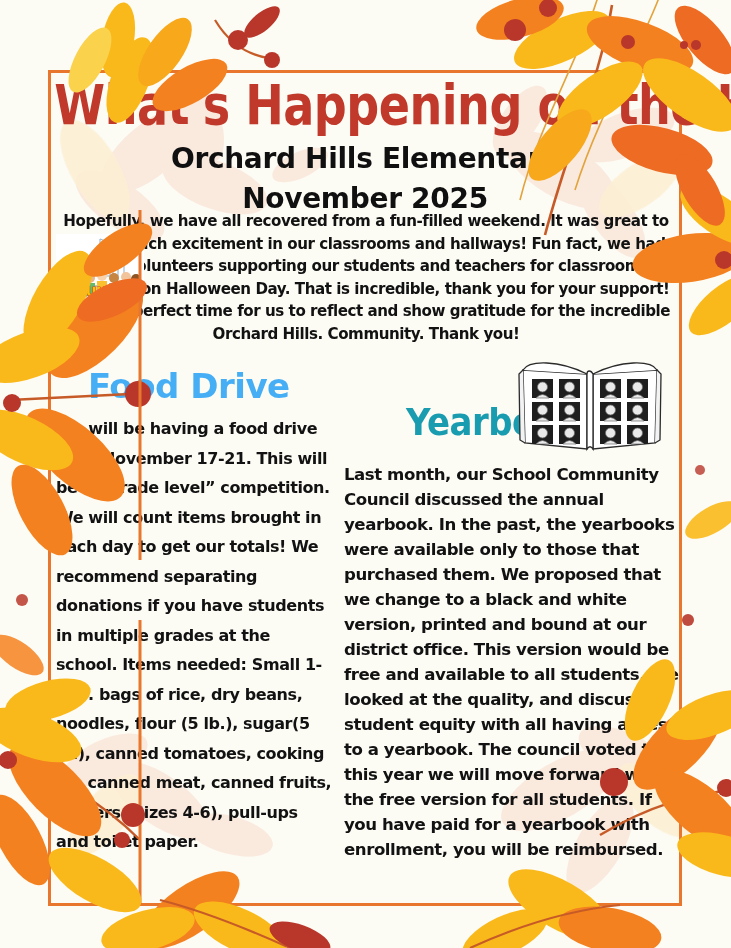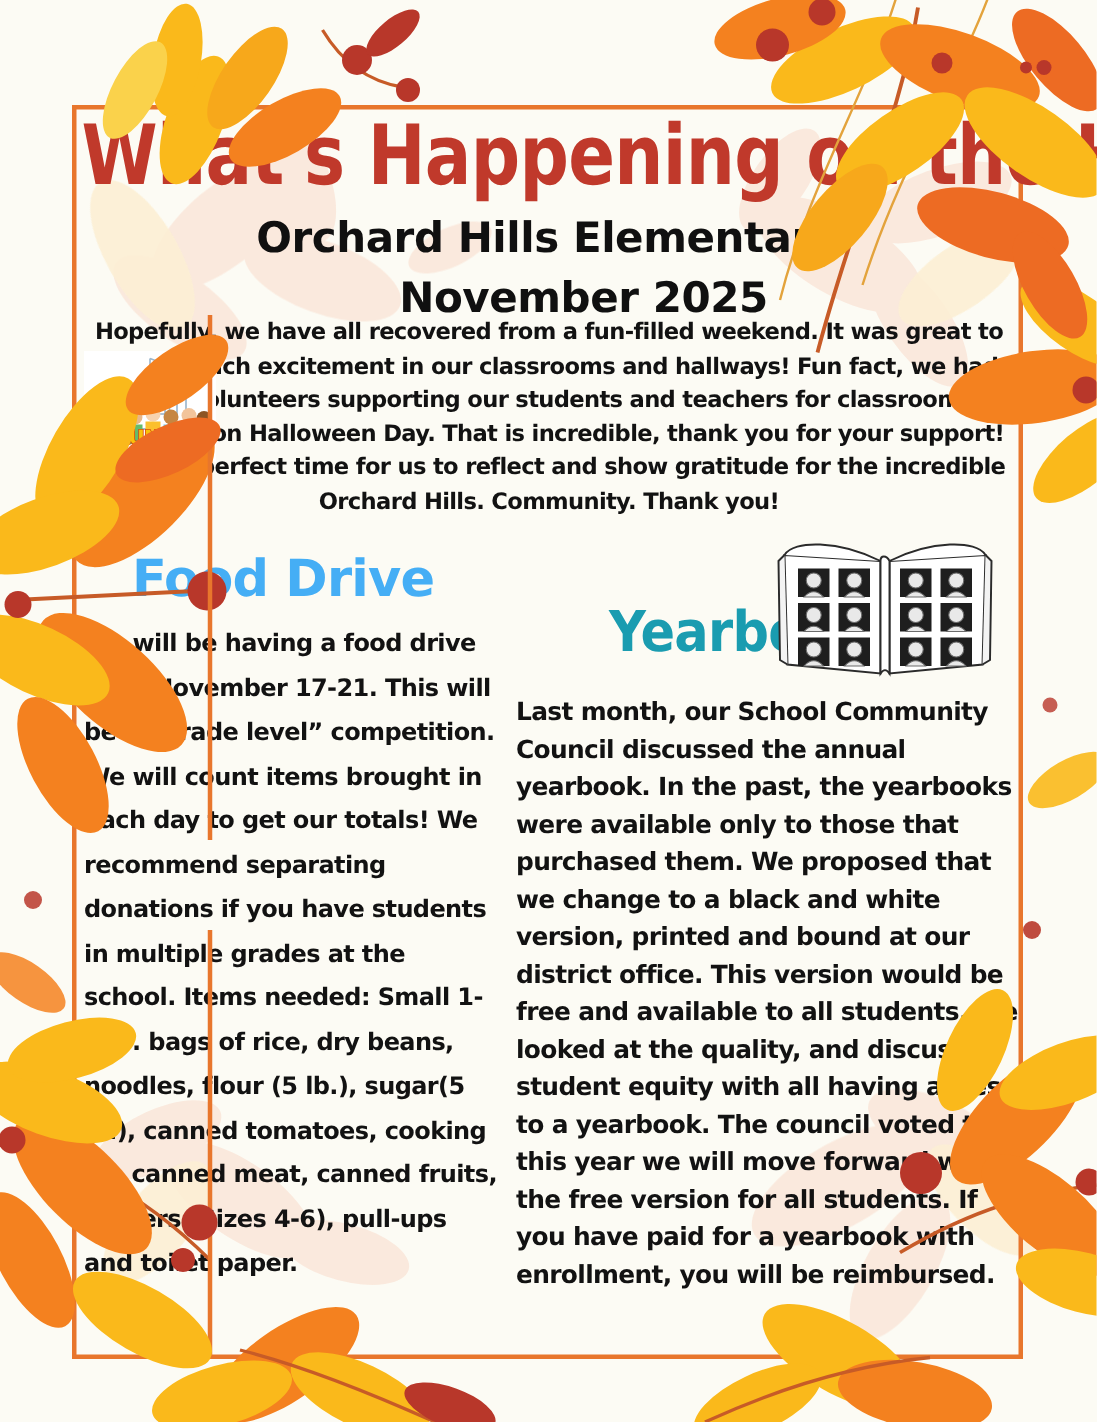--- a/index.html
+++ b/index.html
@@ -86,21 +86,20 @@
     position: absolute;
     left: 0;
     top: 112px;
     width: 634px;
     text-align: center;
     font-size: 28px;
     font-weight: bold;
     color: #101010;
     font-family: "DejaVu Sans", sans-serif;
     letter-spacing: -0.3px;
-    margin-left: 24px;
   }
 
   .intro {
     position: absolute;
     left: 12px;
     top: 140px;
     width: 612px;
     text-align: center;
     font-size: 15.1px;
     line-height: 22.6px;

